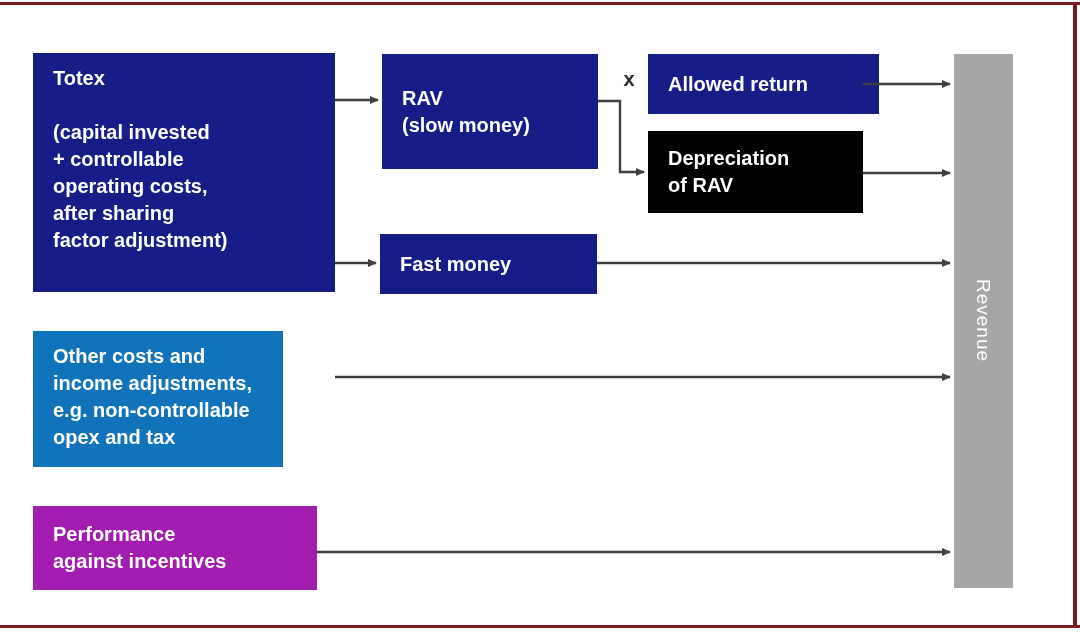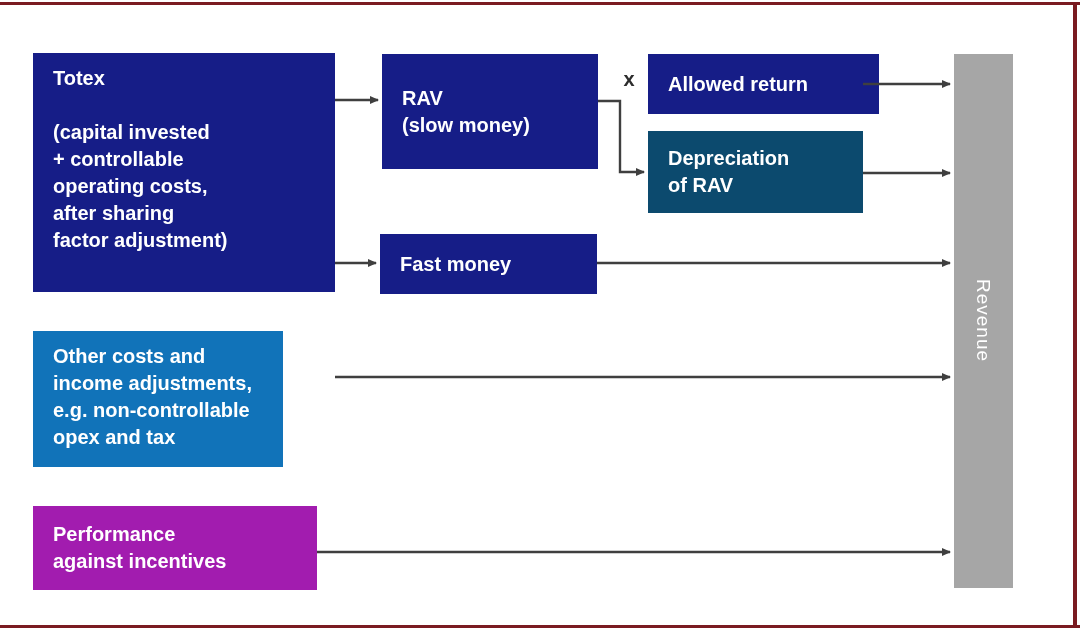--- a/index.html
+++ b/index.html
@@ -78,21 +78,21 @@
 + controllable
 operating costs,
 after sharing
 factor adjustment)</div>
 
 <div class="node" id="node-rav" style="background-color: rgb(22, 29, 135);">RAV
 (slow money)</div>
 
 <div class="node" id="node-allowed" style="background-color: rgb(22, 29, 135);">Allowed return</div>
 
-<div class="node" id="node-depreciation" style="background-color: #0c4a6e;">Depreciation
+<div class="node" id="node-depreciation" style="background-color: #000000;">Depreciation
 of RAV</div>
 
 <div class="node" id="node-fast" style="background-color: rgb(22, 29, 135); padding-left: 20px;">Fast money</div>
 
 <div class="node top-align" id="node-other" style="background-color: rgb(17, 115, 185);">Other costs and
 income adjustments,
 e.g. non-controllable
 opex and tax</div>
 
 <div class="node" id="node-performance" style="background-color: #a21caf;">Performance

